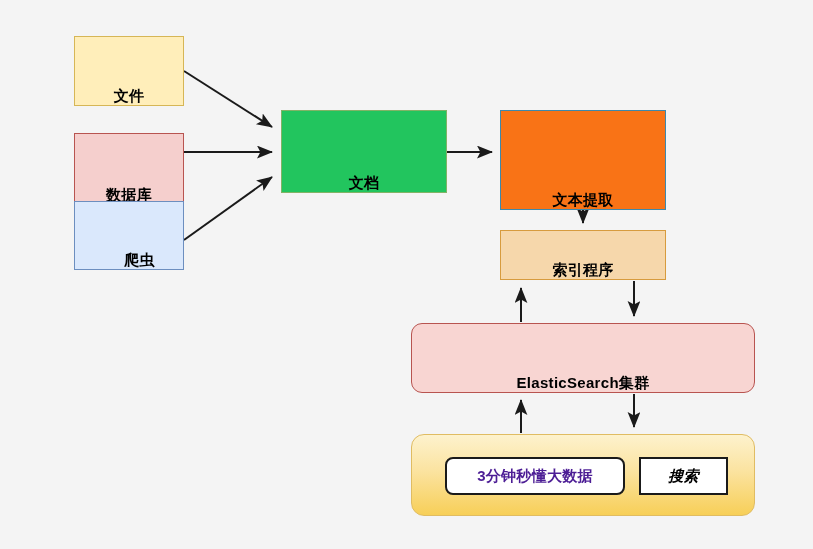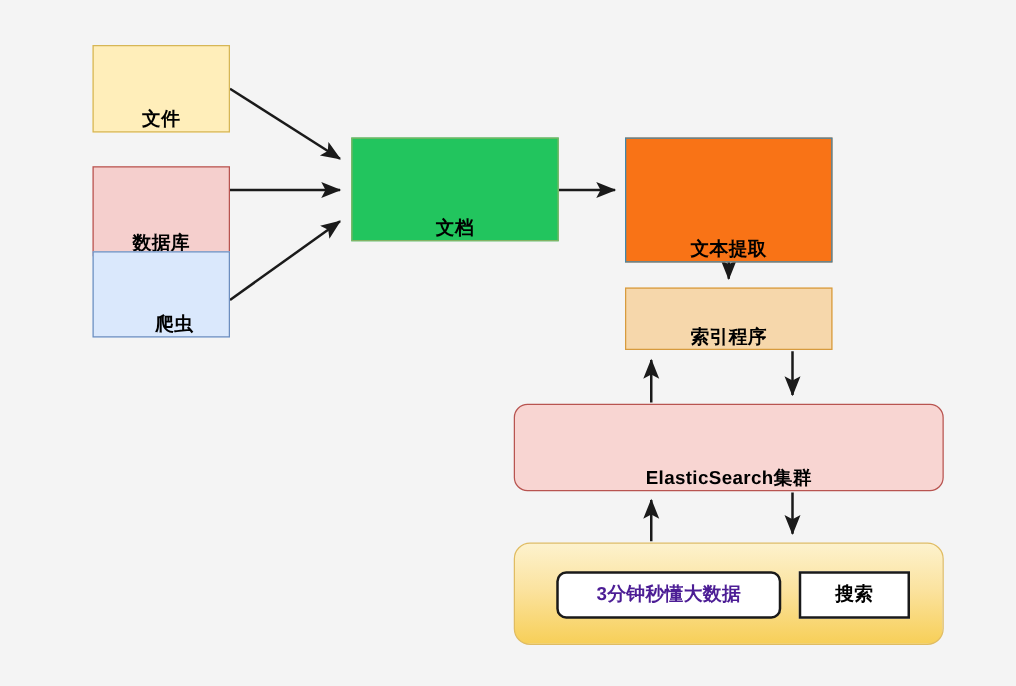--- a/index.html
+++ b/index.html
@@ -102,20 +102,21 @@
     left: 227px; top: 22px; width: 89px; height: 38px;
     background: #ffffff;
     border: 2px solid #1a1a1a;
     box-sizing: border-box;
     display: flex;
     align-items: center;
     justify-content: center;
     font-weight: bold;
     font-size: 15px;
     color: #000;
+    font-style: italic;
   }
   svg.edges {
     position: absolute;
     left: 0; top: 0;
     width: 813px;
     height: 549px;
     pointer-events: none;
   }
   .edge {
     stroke: #1a1a1a;

